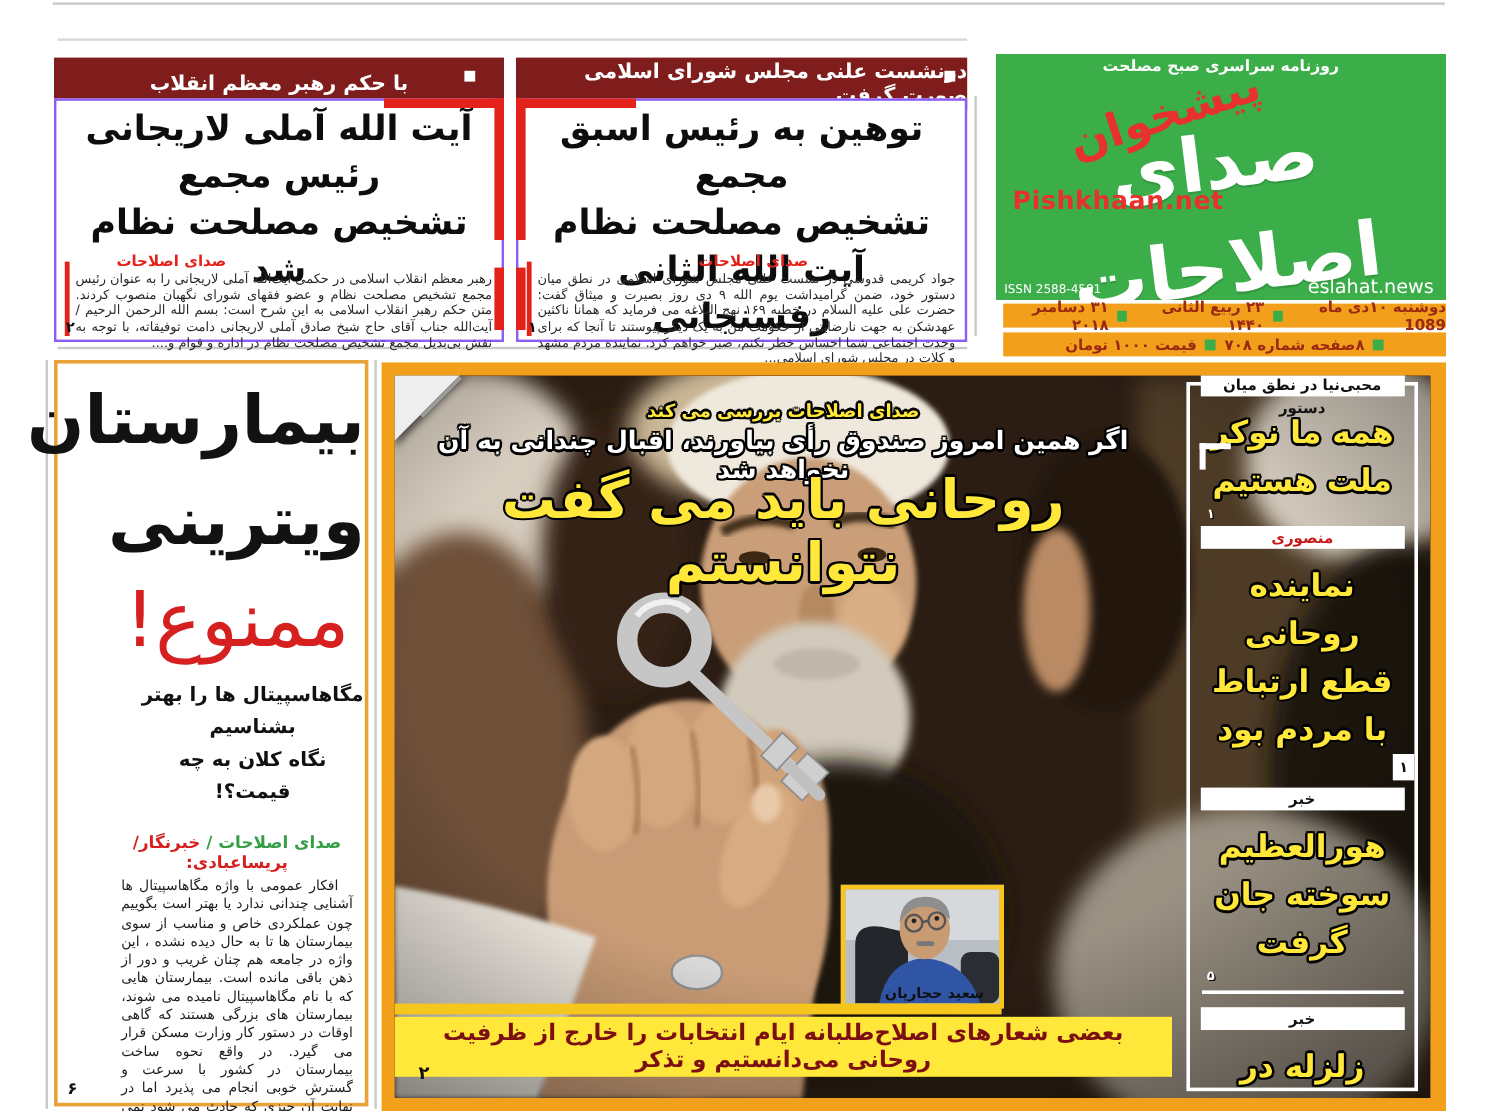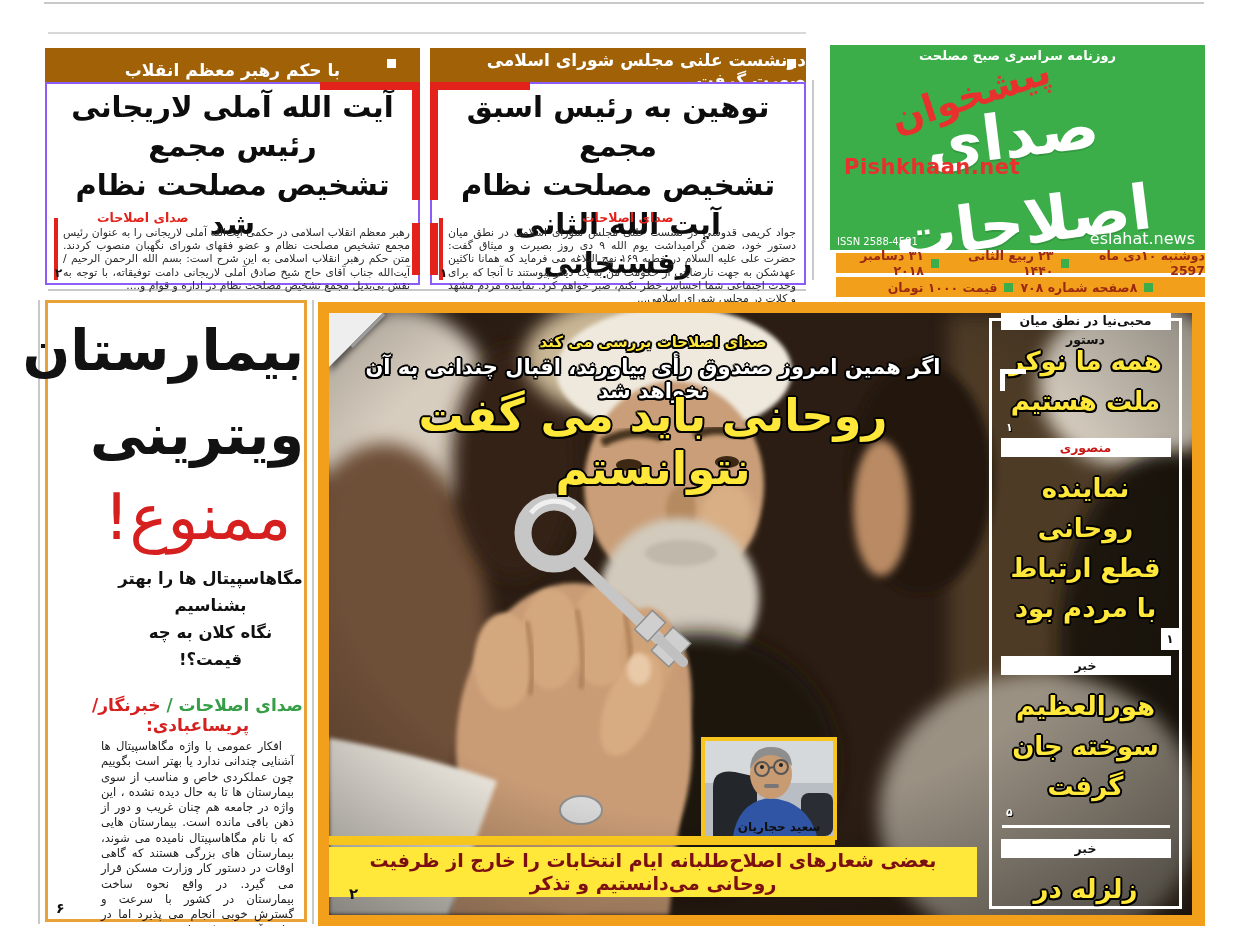--- a/index.html
+++ b/index.html
@@ -1,21 +1,21 @@
 <!DOCTYPE html>
 <html lang="fa" dir="rtl"><head>
 <meta charset="utf-8">
 <style>
   html,body{margin:0;padding:0;background:#ffffff;}
   body{width:1248px;height:926px;position:relative;overflow:hidden;
        font-family:"DejaVu Sans","Liberation Sans",sans-serif;}
   .abs{position:absolute;}
   .hairline{background:#c9c9c9;}
   
-  .kicker{height:44px;background:#a16207;color:#fff;display:flex;align-items:center;
+  .kicker{height:44px;background:#7f1d1d;color:#fff;display:flex;align-items:center;
           justify-content:center;font-size:17px;font-weight:bold;position:relative;}
   .kicker .sqw{position:absolute;left:auto;right:24px;top:11px;width:9px;height:9px;background:#fff;}
   .hbox{position:absolute;left:0;right:0;top:34px;bottom:0;background:#fff;
         border:2px solid #8b5cf6;box-sizing:border-box;}
   .hbox h2{margin:4px 4px 0;text-align:center;font-size:29px;line-height:39px;
            font-weight:bold;color:#0d0d0d;letter-spacing:-.5px;}
   .srclabel{position:absolute;font-size:12.5px;font-weight:bold;color:#E3231B;}
   .redbar-v{position:absolute;width:4px;background:#E3231B;}
   .boxbody{position:absolute;left:16px;right:8px;font-size:10.8px;line-height:13.2px;
            color:#2a2a2a;text-align:justify;direction:rtl;}
@@ -38,21 +38,21 @@
   .datebar{left:836px;width:369px;height:20px;background:#F2A01C;color:#9B2911;
            font-size:12.5px;font-weight:bold;display:flex;align-items:center;
            justify-content:center;gap:7px;direction:rtl;}
   .datebar .gsq{display:inline-block;width:9px;height:9px;background:#3BAE49;}
   
   #leftcol{left:45px;top:300px;width:262px;height:622px;background:#fff;
            border:3px solid #E8A237;box-sizing:border-box;text-align:center;direction:rtl;padding-left:43px;}
   #leftcol .h-black{font-size:56px;font-weight:bold;color:#121212;line-height:84px;letter-spacing:-2px;}
   #leftcol .h-red{font-size:64px;font-weight:normal;color:#D6201F;line-height:80px;}
   #leftcol .subhead{font-size:16.5px;font-weight:bold;color:#111;line-height:27px;margin-top:8px;margin-left:26px;}
-  #leftcol .byline{margin-top:22px;font-size:17px;font-weight:bold;}
+  #leftcol .byline{margin-top:22px;font-size:14px;font-weight:bold;}
   #leftcol .by-src{color:#379E48;}
   #leftcol .by-author{color:#D6201F;}
   #leftcol .colbody{margin:4px 10px 0;font-size:11.6px;line-height:15.3px;color:#1c1c1c;
         text-align:justify;direction:rtl;}
   #leftcol .colbody p{margin:0 0 1px;text-indent:12px;}
   
   #photoarea{left:318px;top:302px;width:887px;height:624px;background:#F2A01C;}
   #photo{position:absolute;left:11px;top:11px;width:863px;height:602px;overflow:hidden;background:#2b1d13;}
   #photo svg{position:absolute;left:0;top:0;}
   .outlined{text-shadow:2px 0 0 #000,-2px 0 0 #000,0 2px 0 #000,0 -2px 0 #000,
@@ -143,21 +143,21 @@
 <div class="abs" id="masthead">
   <div class="tagline">روزنامه سراسری صبح مصلحت</div>
   <div class="callig">صدای اصلاحات</div>
   <div class="wm-fa">پیشخوان</div>
   <div class="wm-en">Pishkhaan.net</div>
   <div class="issn">ISSN 2588-4581</div>
   <div class="site">eslahat.news</div>
 </div>
 
 <div class="abs datebar" style="top:253px;">
-  <span>دوشنبه ۱۰دی ماه 2597</span>
+  <span>دوشنبه ۱۰دی ماه 1089</span>
   <span class="gsq"></span>
   <span>۲۳ ربیع الثانی ۱۴۴۰</span>
   <span class="gsq"></span>
   <span>۳۱ دسامبر ۲۰۱۸</span>
 </div>
 <div class="abs datebar" style="top:277px;">
   <span class="gsq"></span>
   <span>۸صفحه شماره ۷۰۸</span>
   <span class="gsq"></span>
   <span>قیمت ۱۰۰۰ تومان</span>

